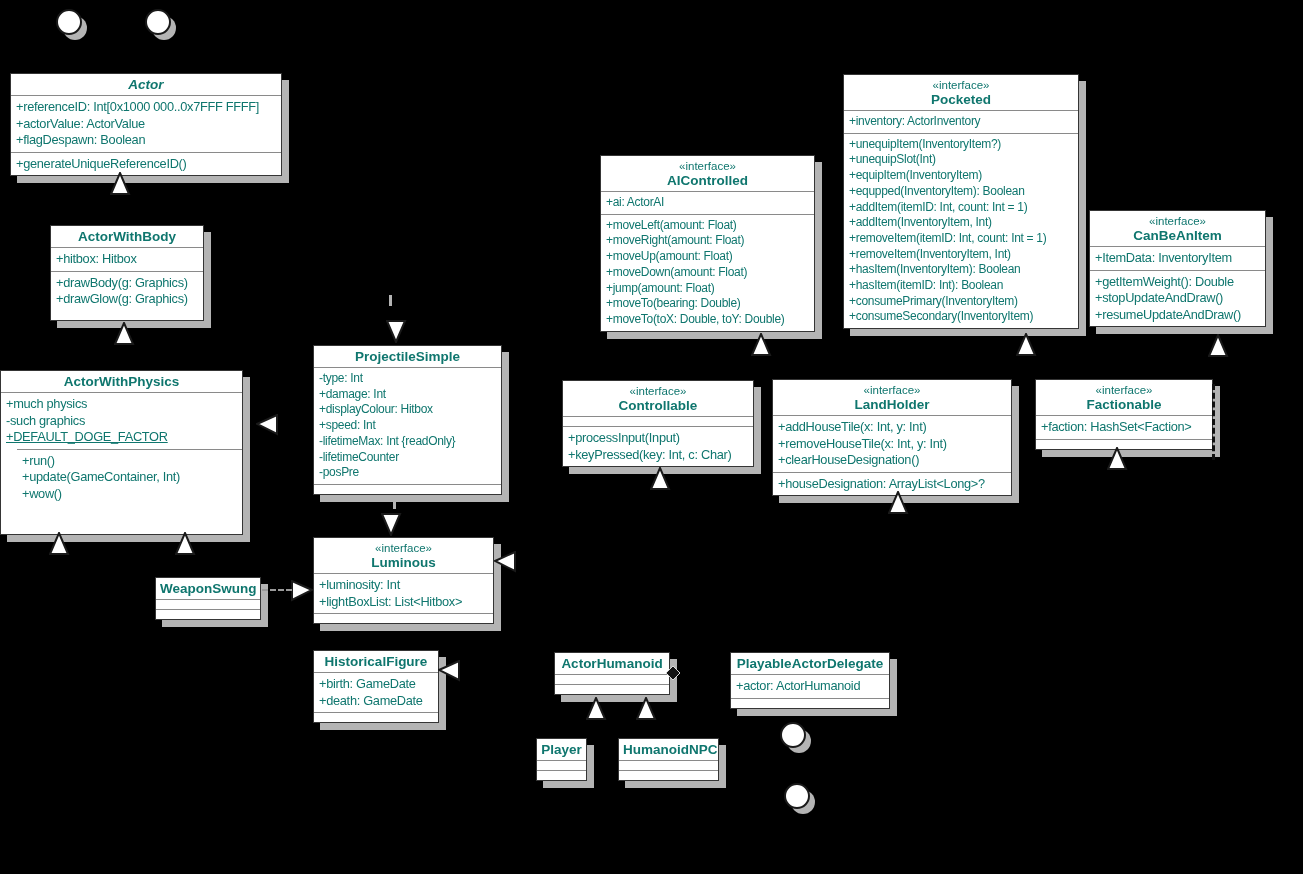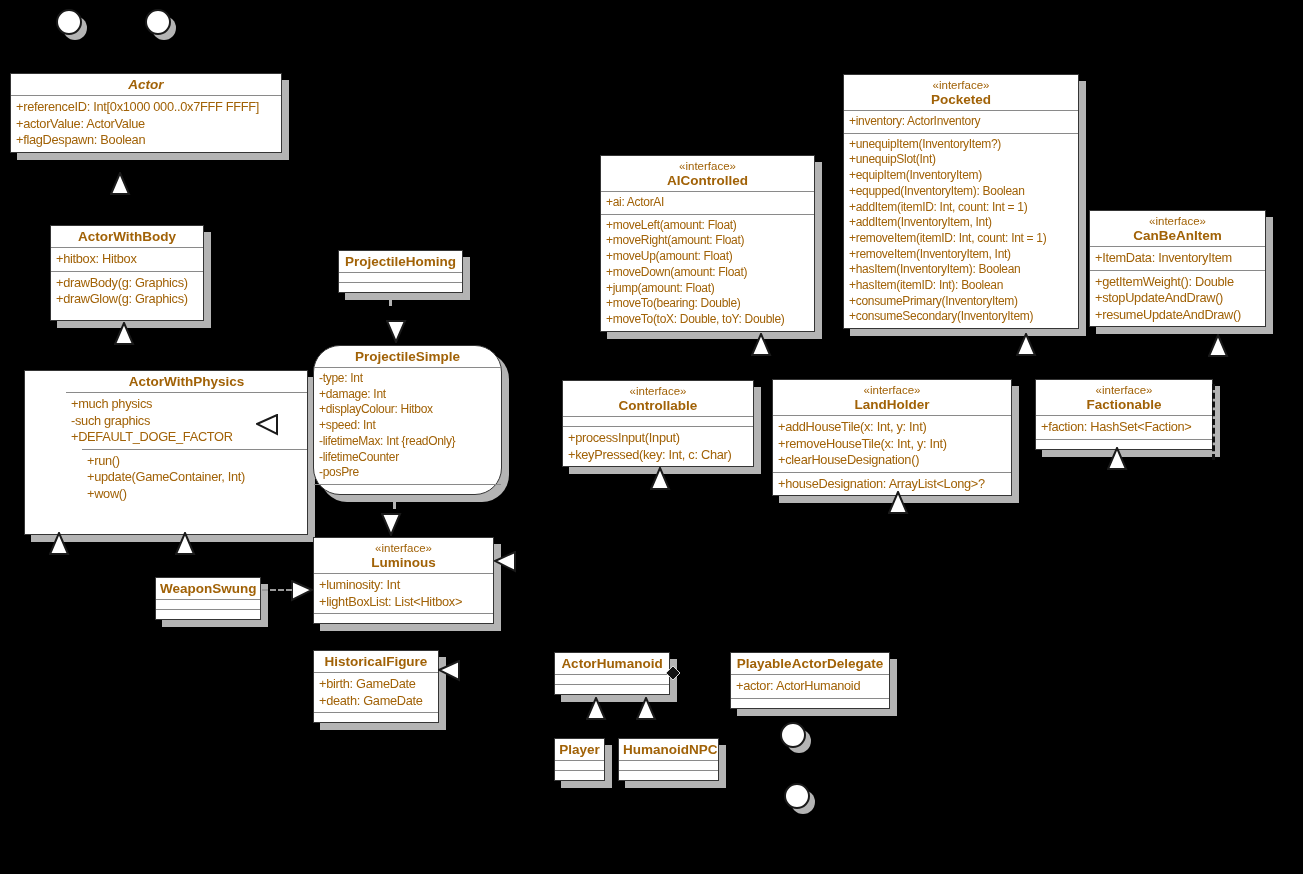--- a/index.html
+++ b/index.html
@@ -1,74 +1,72 @@
 <!DOCTYPE html>
 <html><head>
 <meta charset="utf-8">
 <style>
   html,body{margin:0;padding:0;background:#000;}
   #canvas{position:relative;width:1303px;height:874px;background:#000;overflow:hidden;
           font-family:"Liberation Sans",sans-serif;}
   .uml-class{position:absolute;background:#ffffff;border:1.6px solid #353535;
-             box-shadow:7px 7px 0 #b4b4b4;color:#a16207;}
+             box-shadow:7px 7px 0 #b4b4b4;color:#0f766e;}
   .uml-title{text-align:center;padding:3px 4px 2px 4px;font-weight:bold;
              font-size:13.5px;line-height:16px;}
   .uml-stereo{display:block;font-weight:normal;font-size:11.5px;line-height:14px;}
   .abstract .uml-cname{font-style:italic;}
   .compartment{border-top:1.5px solid #8a8a8a;padding:3px 5px;font-size:12.8px;
                line-height:16.5px;letter-spacing:-0.3px;white-space:nowrap;overflow:hidden;}
   .compartment.empty{padding:0;height:9px;}
   .tight .compartment{font-size:12px;line-height:15.7px;}
-  .member.underline{}
+  .member.underline{text-decoration:underline;}
   .shape{position:absolute;}
   .stub{position:absolute;background:#b4b4b4;}
   .dash-v{position:absolute;border-left:3px dashed #111;}
   .dash-h{position:absolute;border-top:2px dashed #9a9a9a;}
 </style>
 </head>
 <body>
 
 <div id="canvas">
     <div class="uml-class abstract" style="left: 10px; top: 73px; width: 270px;">
       <div class="uml-title"><span class="uml-cname">Actor</span></div>
       <div class="compartment">
         <div class="member">+referenceID: Int[0x1000 000..0x7FFF FFFF]</div>
         <div class="member">+actorValue: ActorValue</div>
         <div class="member">+flagDespawn: Boolean</div>
       </div>
+      <div class="compartment">
+        <div class="member">+generateUniqueReferenceID()</div>
+      </div>
     </div>
     <div class="uml-class" style="left: 50px; top: 225px; width: 152px;">
       <div class="uml-title"><span class="uml-cname">ActorWithBody</span></div>
       <div class="compartment">
         <div class="member">+hitbox: Hitbox</div>
       </div>
       <div class="compartment" style="min-height: 42px;">
         <div class="member">+drawBody(g: Graphics)</div>
         <div class="member">+drawGlow(g: Graphics)</div>
       </div>
     </div>
-    <div class="uml-class" style="left: 24px; top: 370px; width: 241px; padding-left: 41px;">
+    <div class="uml-class" style="left: 0; top: 370px; width: 241px;">
       <div class="uml-title"><span class="uml-cname">ActorWithPhysics</span></div>
       <div class="compartment">
         <div class="member">+much physics</div>
         <div class="member">-such graphics</div>
         <div class="member underline">+DEFAULT_DOGE_FACTOR</div>
       </div>
       <div class="compartment" style="min-height: 78px; margin-left: 16px;">
         <div class="member">+run()</div>
         <div class="member">+update(GameContainer, Int)</div>
         <div class="member">+wow()</div>
       </div>
     </div>
-    <div class="uml-class" style="left: 338px; top: 250px; width: 123px;">
-      <div class="uml-title"><span class="uml-cname">ProjectileHoming</span></div>
-      <div class="compartment empty"></div>
-      <div class="compartment empty"></div>
-    </div>
-    <div class="uml-class tight" style="left: 313px; top: 345px; width: 187px; border-radius: 27px;">
+    <div class="uml-class tight" style="left: 313px; top: 345px; width: 187px;">
       <div class="uml-title"><span class="uml-cname">ProjectileSimple</span></div>
       <div class="compartment">
         <div class="member">-type: Int</div>
         <div class="member">+damage: Int</div>
         <div class="member">+displayColour: Hitbox</div>
         <div class="member">+speed: Int</div>
         <div class="member">-lifetimeMax: Int {readOnly}</div>
         <div class="member">-lifetimeCounter</div>
         <div class="member">-posPre</div>
       </div>
@@ -100,21 +98,21 @@
       <div class="compartment empty"></div>
       <div class="compartment empty"></div>
     </div>
     <div class="uml-class" style="left: 730px; top: 652px; width: 158px;">
       <div class="uml-title"><span class="uml-cname">PlayableActorDelegate</span></div>
       <div class="compartment">
         <div class="member">+actor: ActorHumanoid</div>
       </div>
       <div class="compartment empty"></div>
     </div>
-    <div class="uml-class" style="left: 554px; top: 738px; width: 49px;">
+    <div class="uml-class" style="left: 536px; top: 738px; width: 49px;">
       <div class="uml-title"><span class="uml-cname">Player</span></div>
       <div class="compartment empty"></div>
       <div class="compartment empty"></div>
     </div>
     <div class="uml-class" style="left: 618px; top: 738px; width: 99px;">
       <div class="uml-title"><span class="uml-cname">HumanoidNPC</span></div>
       <div class="compartment empty"></div>
       <div class="compartment empty"></div>
     </div>
     <div class="uml-class tight" style="left: 600px; top: 155px; width: 213px;">

